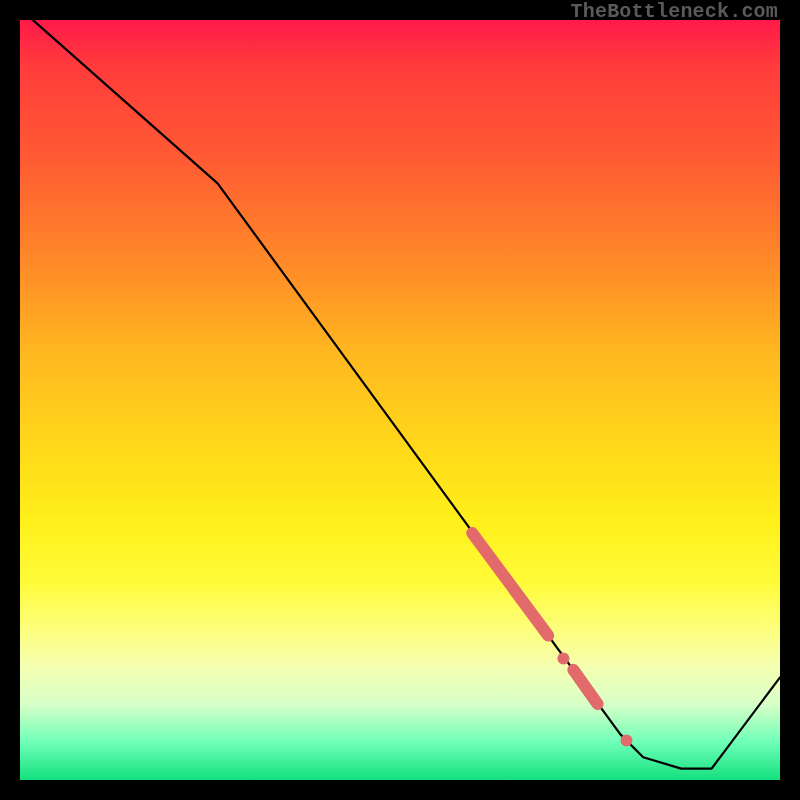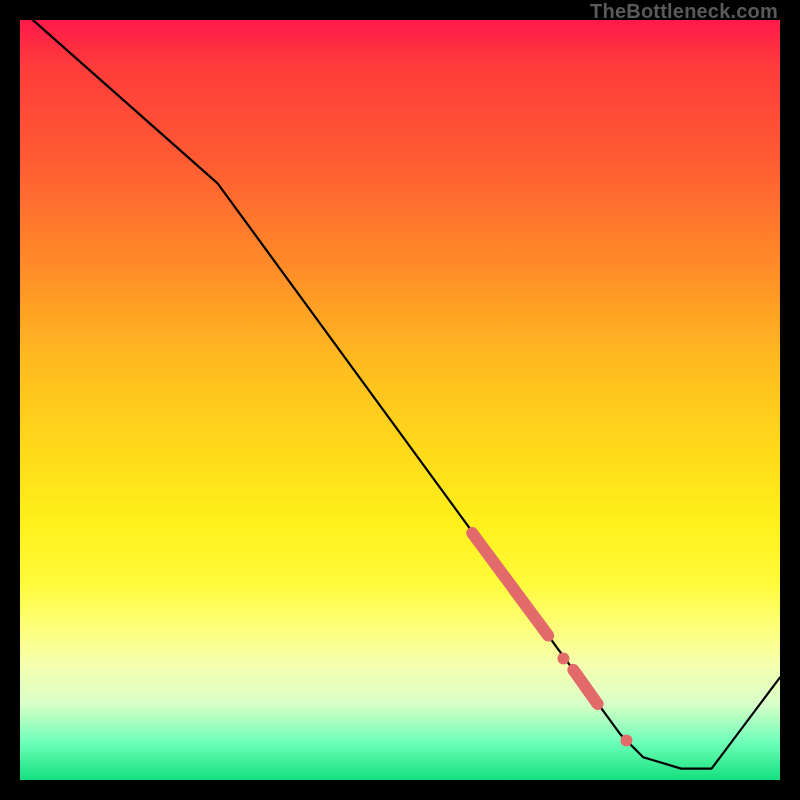--- a/index.html
+++ b/index.html
@@ -28,21 +28,21 @@
       #fdff7a 80%,
       #f5ffb0 85%,
       #d8ffc8 90%,
       #6fffb8 95%,
       #14e07e 100%);
   }
   .credit {
     position: absolute;
     top: 0px;
     right: 22px;
-    font-family: Liberation Sans, sans-serif;
+    font-family: Liberation Mono, monospace;
     font-size: 20px;
     font-weight: bold;
     color: #5a5a5a;
     letter-spacing: 0.2px;
   }
   svg.overlay {
     position: absolute;
     left: 20px;
     top: 20px;
     width: 760px;

